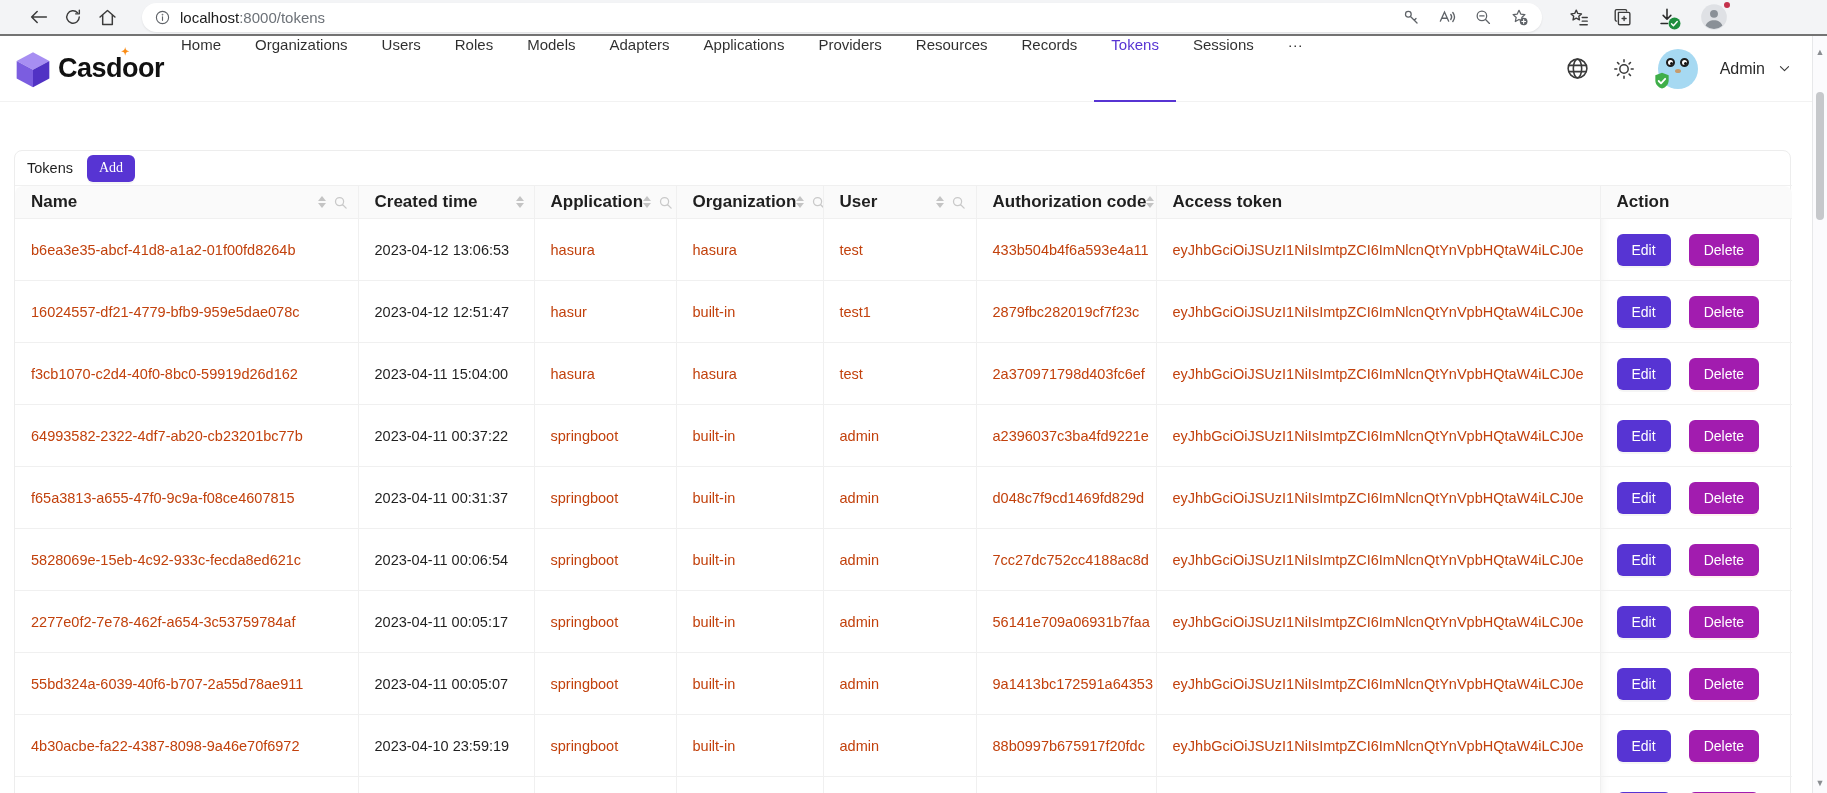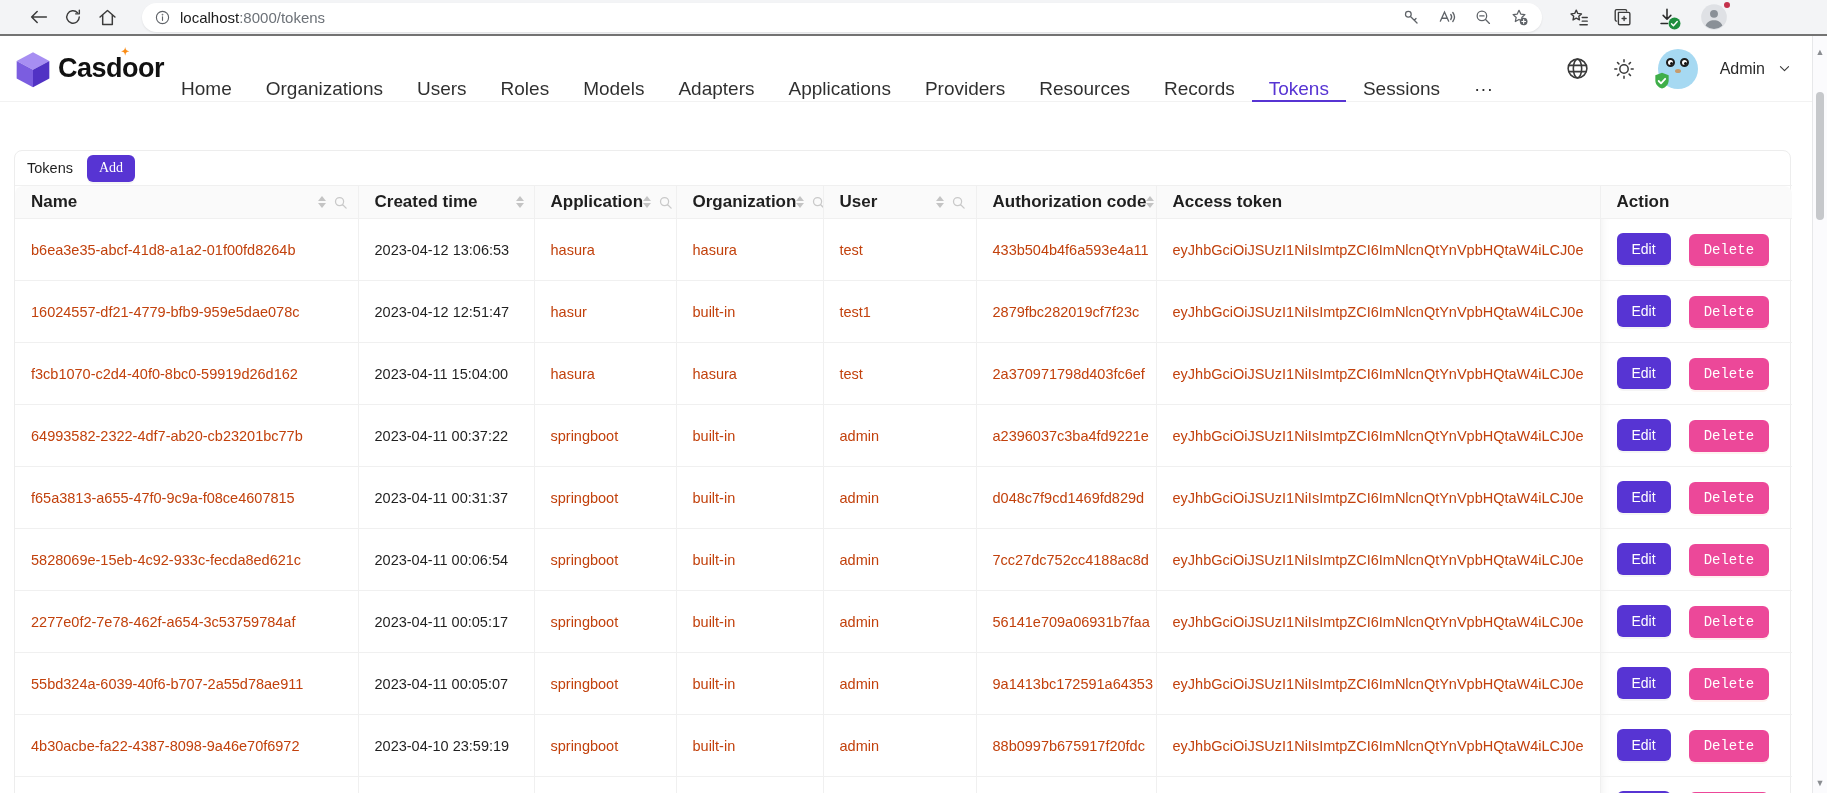--- a/index.html
+++ b/index.html
@@ -32,21 +32,21 @@
   .sb-thumb{position:absolute;top:56px;left:3px;width:8px;height:128px;border-radius:4px;background:#c6c8cb;}
 
   
   .app-header{height:66px;background:#fff;display:flex;align-items:center;padding:0 20px 0 14px;
     width:1812px;border-bottom:1px solid #f2f2f2;}
   .brand{display:flex;align-items:center;flex:0 0 auto;text-align:right;}
   .brand-cube{width:38px;height:38px;margin-right:6px;}
   .brand-text{font-size:27px;font-weight:bold;color:#111;letter-spacing:-0.5px;position:relative;}
   .brand-spark{position:absolute;left:63px;top:-7px;font-size:10px;color:#fa8c16;font-style:normal;}
   .nav{display:flex;align-items:center;height:66px;list-style:none;margin:0;padding:0;flex:0 0 auto;}
-  .nav li{height:66px;display:flex;align-items:flex-end;padding:0 17px;font-size:19px;
+  .nav li{height:66px;display:flex;align-items:flex-start;padding:0 17px;font-size:15px;
     color:rgba(0,0,0,.82);cursor:pointer;border-bottom:2px solid transparent;white-space:nowrap;}
   .nav li.active{color:#5734d3;border-bottom-color:#5734d3;}
   .header-right{margin-left:auto;display:flex;align-items:center;gap:22px;}
   .hdr-icon{display:flex;align-items:center;justify-content:center;cursor:pointer;}
   .hdr-avatar{position:relative;width:40px;height:40px;border-radius:50%;background:#a6d9f2;overflow:visible;cursor:pointer;}
   .gopher-eye{position:absolute;top:9px;width:9px;height:9px;border-radius:50%;background:#fff;border:2px solid #1c1c1c;}
   .gopher-eye.l{left:8px;}.gopher-eye.r{left:22px;}
   .gopher-pupil{position:absolute;top:2px;left:2px;width:3px;height:3px;border-radius:50%;background:#111;}
   .gopher-nose{position:absolute;top:20px;left:17px;width:6px;height:4px;border-radius:50%;background:#c69c6d;}
   .shield-badge{position:absolute;left:-6px;bottom:-2px;width:20px;height:20px;}
@@ -78,21 +78,21 @@
     border-top:5px solid #c4c4c4;}
   tbody td{height:62px;padding:0 8px 0 16px;font-size:14.5px;border-bottom:1px solid #f0f0f0;
     border-right:1px solid #f0f0f0;white-space:nowrap;overflow:hidden;color:rgba(0,0,0,.88);}
   tbody td:last-child{border-right:none;}
   tbody a{color:#c2410c;text-decoration:none;cursor:pointer;}
   .token-cell a{letter-spacing:0;}
   td.action-cell,th.action-th{box-shadow:inset 10px 0 8px -8px rgba(5,5,5,.05);}
   .btn{display:inline-flex;align-items:center;justify-content:center;height:32px;padding:0 15px;
     border:none;border-radius:6px;color:#fff;font-size:14px;cursor:pointer;font-family:inherit;}
   .btn-edit{background:#5734d3;margin-right:14px;box-shadow:0 2px 0 rgba(0,0,0,.04);}
-  .btn-delete{background:#ec4899;box-shadow:0 2px 0 rgba(255,38,5,.06);font-family:Liberation Mono, monospace;}
+  .btn-delete{background:#a21caf;box-shadow:0 2px 0 rgba(255,38,5,.06);}
 </style>
 </head>
 <body>
 
 <div class="browser-bar">
   <div class="chrome-btn">
     <svg width="22" height="22" viewBox="0 0 24 24" fill="none" stroke="#3c3c3c" stroke-width="1.7" stroke-linecap="round" stroke-linejoin="round">
         <path d="M4 12h16M10 6l-6 6 6 6"></path>
       </svg>
   </div>

